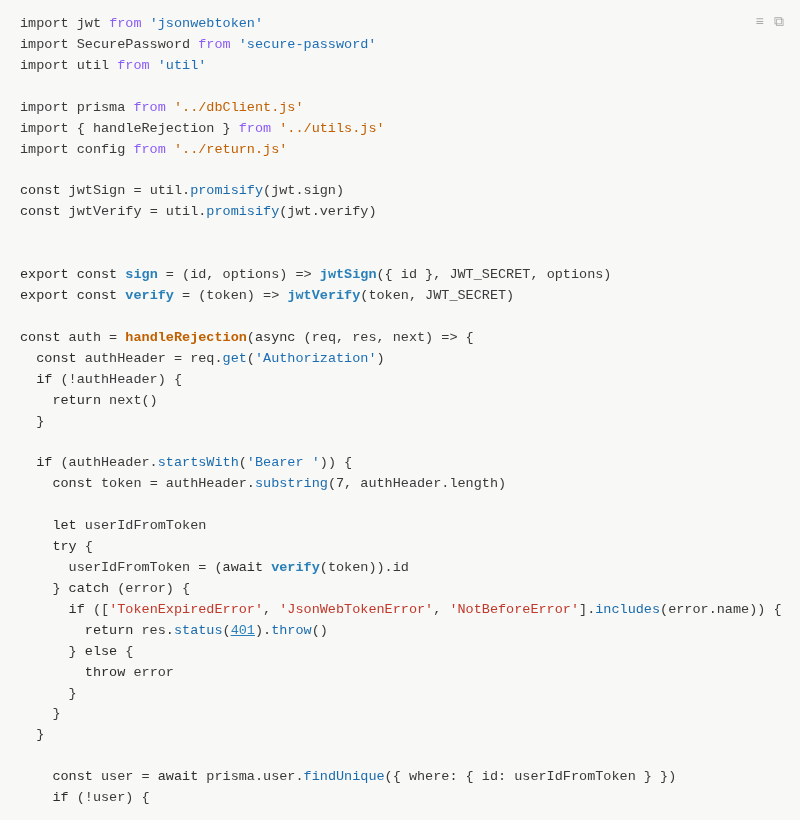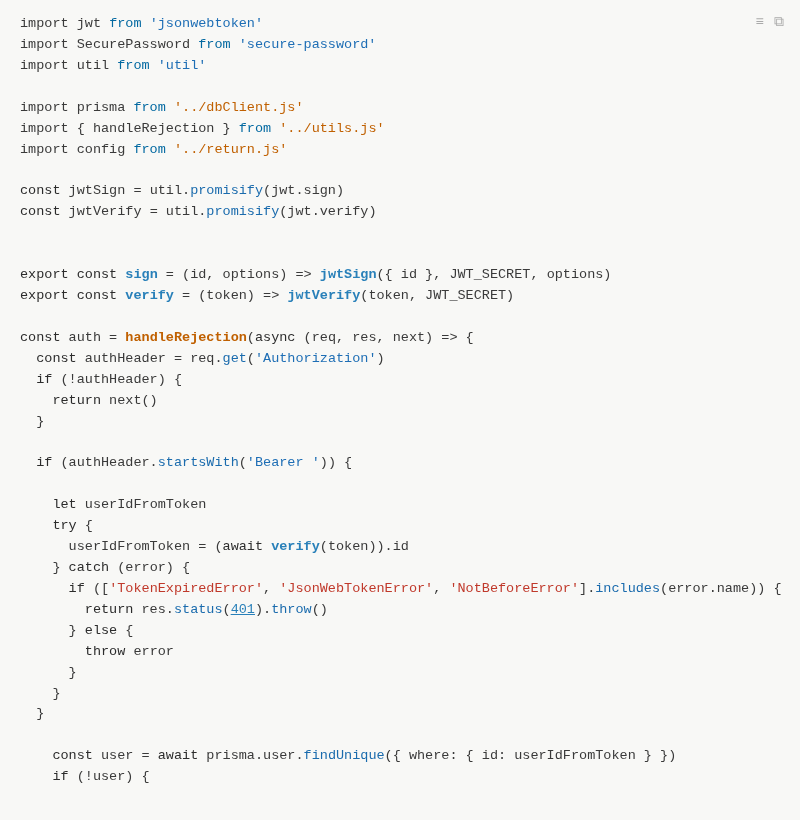--- a/index.html
+++ b/index.html
@@ -57,21 +57,21 @@
     
     .kw { color: #2c2c2c; font-weight: normal; }
     .string-blue { color: #1e6eb5; } 
     .string-orange { color: #c06000; } 
     .method { color: #1a6bad; font-weight: 400; text-align: center; }
     .export-kw { color: #2c2c2c; }
     .const-name { color: #2980b9; font-weight: 600; }
     .func-call { color: #2980b9; font-weight: 600; margin-top: 12px; }
     .func-orange { color: #c06000; font-weight: 600; }
     .error-name { color: #c0392b; }
-    .from-kw { color: #0369a1; }
+    .from-kw { color: #8b5cf6; }
     .import-kw { color: #3a3a3a; margin-top: 18px; }
     .number { color: #2980b9; text-decoration: underline; }
   </style>
 </head>
 <body>
 
 <div class="code-container">
 
   <div class="toolbar">
     <span class="toolbar-icon">≡</span>
@@ -95,20 +95,21 @@
     <span class="line"><span class="export-kw">export</span> <span class="kw">const</span> <span class="const-name">sign</span> = (id, options) =&gt; <span class="func-call">jwtSign</span>({ id }, JWT_SECRET, options)</span>
     <span class="line"><span class="export-kw">export</span> <span class="kw">const</span> <span class="const-name">verify</span> = (token) =&gt; <span class="func-call">jwtVerify</span>(token, JWT_SECRET)</span>
     <span class="line-blank"></span>
     <span class="line"><span class="kw">const</span> auth = <span class="func-orange">handleRejection</span>(<span class="kw">async</span> (req, res, next) =&gt; {</span>
     <span class="line">  <span class="kw">const</span> authHeader = req.<span class="method">get</span>(<span class="string-blue">'Authorization'</span>)</span>
     <span class="line">  <span class="kw">if</span> (!authHeader) {</span>
     <span class="line">    <span class="kw">return</span> next()</span>
     <span class="line">  }</span>
     <span class="line-blank"></span>
     <span class="line">  <span class="kw">if</span> (authHeader.<span class="method">startsWith</span>(<span class="string-blue">'Bearer '</span>)) {</span>
+    <span class="line">    <span class="kw">const</span> token = authHeader.<span class="method">substring</span>(7, authHeader.length)</span>
     <span class="line-blank"></span>
     <span class="line">    <span class="kw">let</span> userIdFromToken</span>
     <span class="line">    <span class="kw">try</span> {</span>
     <span class="line">      userIdFromToken = (<span class="kw">await</span> <span class="func-call">verify</span>(token)).id</span>
     <span class="line">    } <span class="kw">catch</span> (error) {</span>
     <span class="line">      <span class="kw">if</span> ([<span class="error-name">'TokenExpiredError'</span>, <span class="error-name">'JsonWebTokenError'</span>, <span class="error-name">'NotBeforeError'</span>].<span class="method">includes</span>(error.name)) {</span>
     <span class="line">        <span class="kw">return</span> res.<span class="method">status</span>(<span class="number">401</span>).<span class="method">throw</span>()</span>
     <span class="line">      } <span class="kw">else</span> {</span>
     <span class="line">        <span class="kw">throw</span> error</span>
     <span class="line">      }</span>

